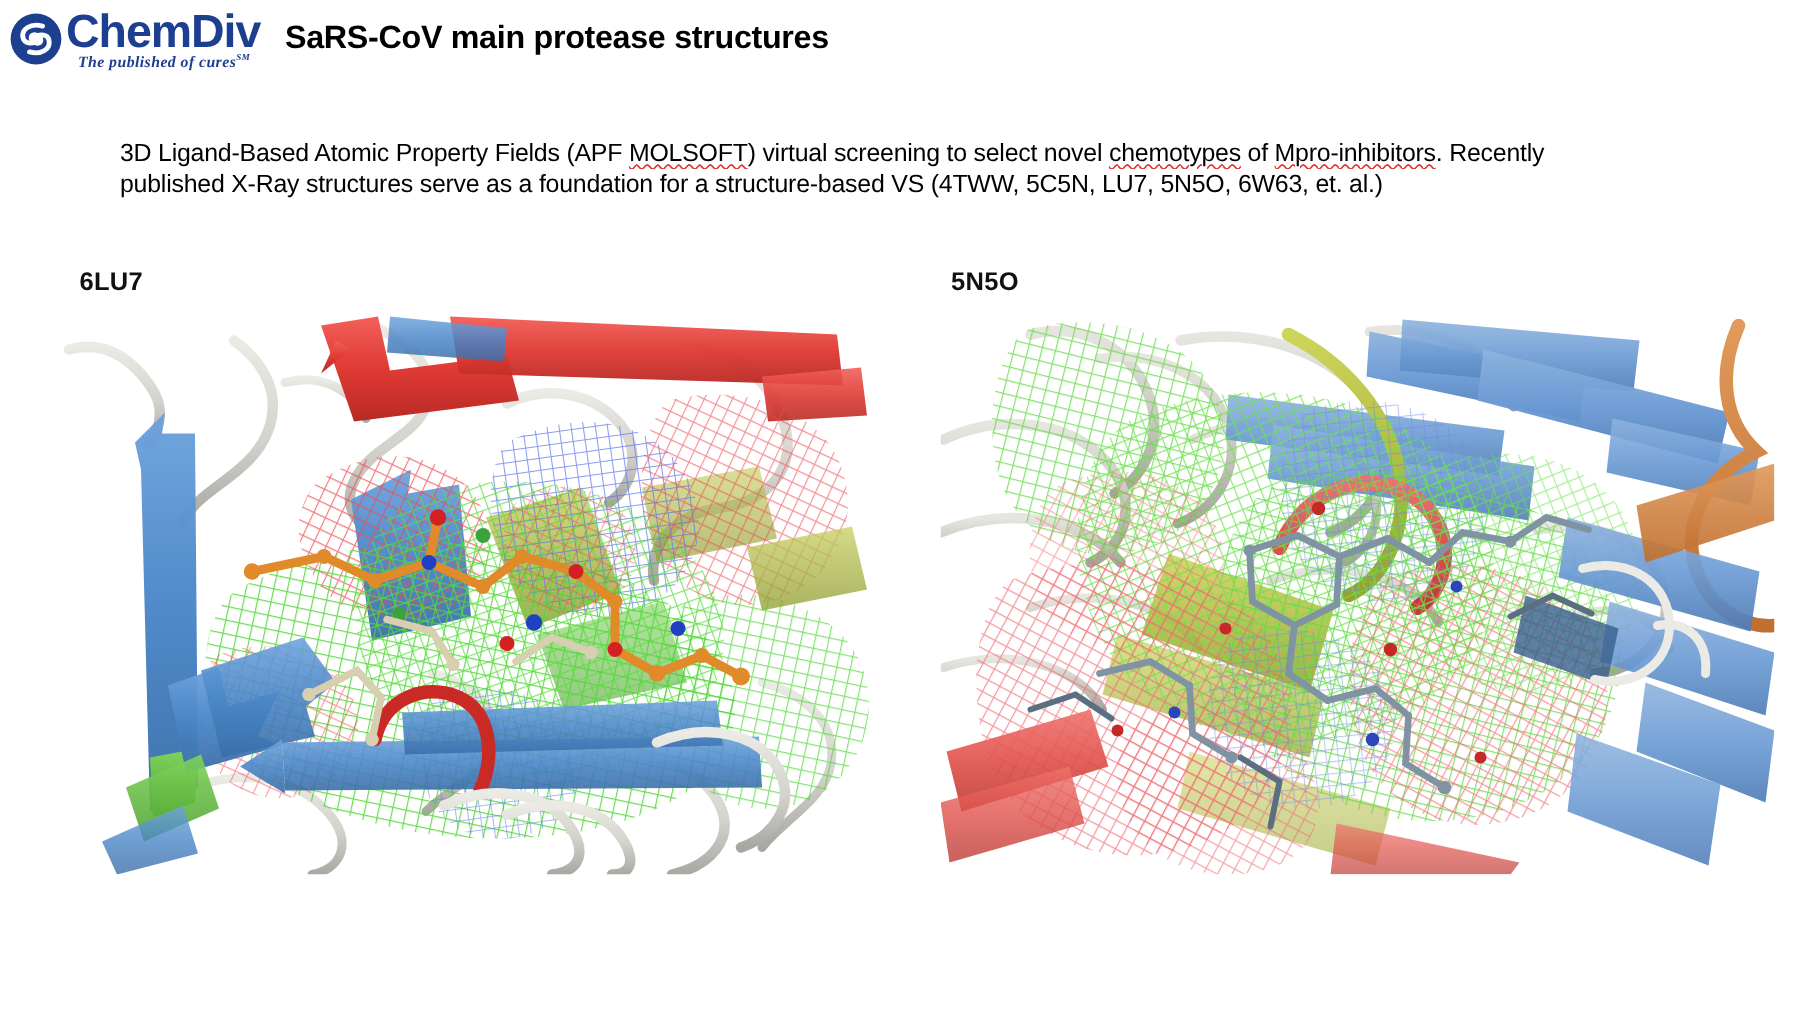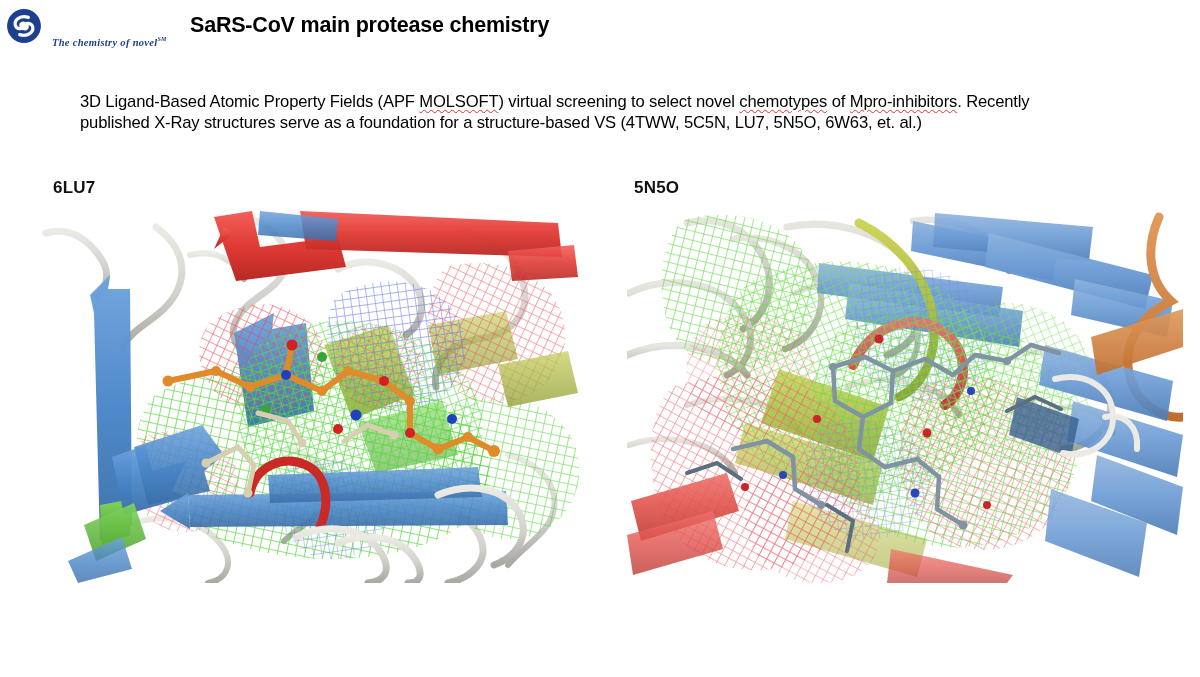--- a/index.html
+++ b/index.html
@@ -120,24 +120,25 @@
 <body>
 
 <div id="header">
 
   <div id="logo-block">
     <svg id="logo-mark" viewBox="0 0 100 100">
       <circle cx="50" cy="50" r="47" fill="#1d3f8f"></circle>
       <path d="M62 26 C40 20 22 32 26 48 C29 60 46 60 52 52 C56 46 50 40 44 43 C40 45 40 51 44 52" fill="none" stroke="#ffffff" stroke-width="9" stroke-linecap="round"></path>
       <path d="M38 74 C60 80 78 68 74 52 C71 40 54 40 48 48 C44 54 50 60 56 57 C60 55 60 49 56 48" fill="none" stroke="#ffffff" stroke-width="9" stroke-linecap="round"></path>
     </svg>
-    <div id="logo-tagline"><span>The chemistry of novel</span><span class="tm">SM</span></div>
+    <div id="logo-wordmark">ChemDiv</div>
+    <div id="logo-tagline"><span>The published of cures</span><span class="tm">SM</span></div>
   </div>
 
-  <div id="slide-title">SaRS-CoV main protease chemistry</div>
+  <div id="slide-title">SaRS-CoV main protease structures</div>
 </div>
 
 <p id="intro-paragraph"><span>3D Ligand-Based Atomic Property Fields (APF </span><span class="misspell">MOLSOFT</span><span>) virtual screening to select novel </span><span class="misspell">chemotypes</span><span> of </span><span class="misspell">Mpro-inhibitors</span><span>. Recently published X-Ray structures serve as a foundation for a structure-based VS (4TWW, 5C5N, LU7, 5N5O, 6W63, et. al.)</span></p>
 
 <div class="panel-label" id="label-left">6LU7</div>
 <div class="panel-label" id="label-right">5N5O</div>
 
 <div class="viz-panel" id="panel-left">
   <svg class="viz-svg" viewBox="0 0 548 378" preserveAspectRatio="none">
     <defs>

